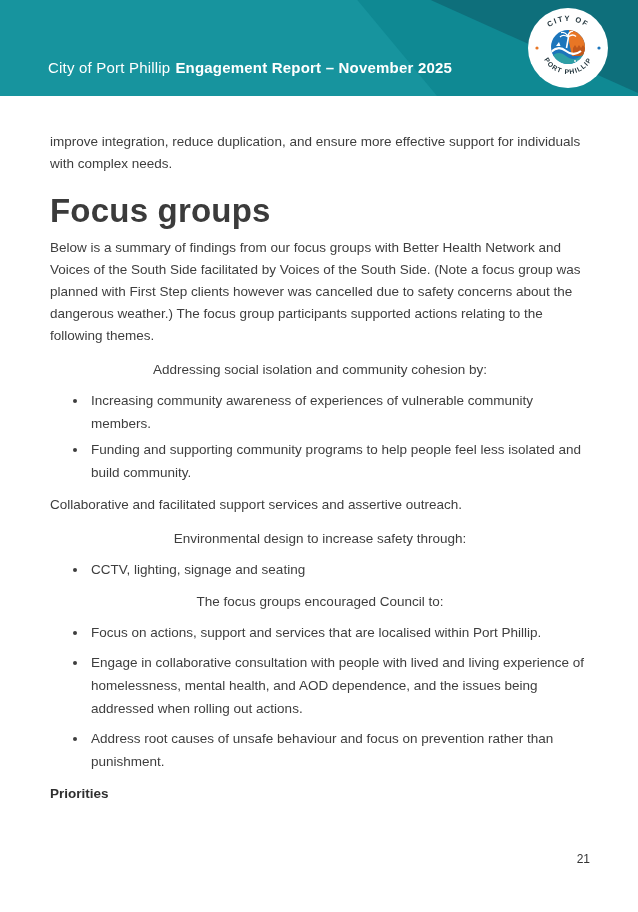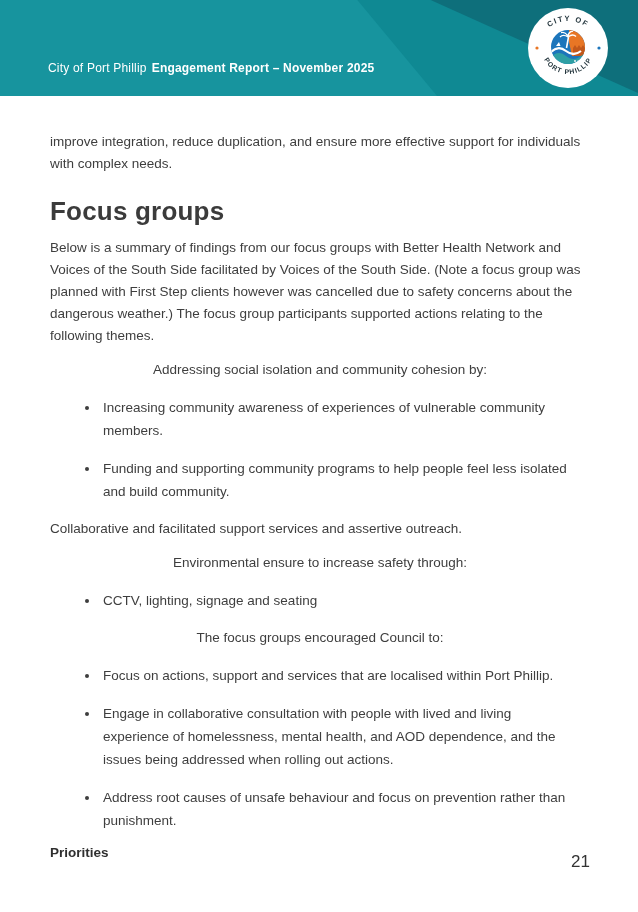--- a/index.html
+++ b/index.html
@@ -22,52 +22,52 @@
     background:#0F8993;
     clip-path:polygon(56% 0, 100% 0, 100% 100%, 68.5% 100%);
   }
   .band-dark {
     position:absolute; inset:0;
     background:#0E6F7B;
     clip-path:polygon(67.5% 0, 100% 0, 100% 97%);
   }
   .header-title {
     position:absolute; left:48px; top:60px;
-    color:#ffffff; font-size:12px; line-height:16px;
+    color:#ffffff; font-size:15px; line-height:16px;
     letter-spacing:0.2px; white-space:nowrap;
   }
   .header-title .prefix { margin-right:5px; }
   .header-title .bold { font-weight:bold; }
   .logo { position:absolute; left:528px; top:8px; }
 
   
   .content {
     position:absolute; left:50px; top:131px; width:540px;
     color:#3E3E3E; font-size:13.5px; line-height:22px;
   }
   .content p { margin:0 0 12px 0; }
   .content p.lead { margin:0 0 8px 0;text-align:center; }
   h1.section-heading {
     margin:20px 0 10px 0;
-    font-size:26px; line-height:32px;
+    font-size:33px; line-height:32px;
     font-weight:bold; color:#3B3B3B;
     letter-spacing:0.2px;
   }
   ul.bullets { list-style:none; margin:0 0 10px 0; padding:0 0 0 38px; }
-  ul.bullets li { position:relative; line-height:23px; margin:15px; }
+  ul.bullets li { position:relative; line-height:23px; margin:3px; }
   ul.bullets li::before {
     content:""; position:absolute; left:-18px; top:10px;
     width:4px; height:4px; border-radius:50%; background:#3E3E3E;
   }
   ul.bullets.spaced li { margin-bottom:7px; }
   .priorities { font-weight:bold; color:#2F2F2F; margin-top:4px; }
 
   .page-number {
     position:absolute; right:48px; top:852px;
-    font-size:17px; color:#333333;
+    font-size:12px; color:#333333;
   }
 </style>
 </head>
 <body>
 
 <div class="page">
 
   <div class="header">
     <div class="band-mid"></div>
     <div class="band-dark"></div>
@@ -117,21 +117,21 @@
     <p>Below is a summary of findings from our focus groups with Better Health Network and Voices of the South Side facilitated by Voices of the South Side. (Note a focus group was planned with First Step clients however was cancelled due to safety concerns about the dangerous weather.) The focus group participants supported actions relating to the following themes.</p>
 
     <p class="lead">Addressing social isolation and community cohesion by:</p>
     <ul class="bullets">
       <li><span>Increasing community awareness of experiences of vulnerable community members.</span></li>
       <li><span>Funding and supporting community programs to help people feel less isolated and build community.</span></li>
     </ul>
 
     <p>Collaborative and facilitated support services and assertive outreach.</p>
 
-    <p class="lead">Environmental ensure to increase safety through:</p>
+    <p class="lead">Environmental design to increase safety through:</p>
     <ul class="bullets">
       <li><span>CCTV, lighting, signage and seating</span></li>
     </ul>
 
     <p class="lead">The focus groups encouraged Council to:</p>
     <ul class="bullets spaced">
       <li><span>Focus on actions, support and services that are localised within Port Phillip.</span></li>
       <li><span>Engage in collaborative consultation with people with lived and living experience of homelessness, mental health, and AOD dependence, and the issues being addressed when rolling out actions.</span></li>
       <li><span>Address root causes of unsafe behaviour and focus on prevention rather than punishment.</span></li>
     </ul>

